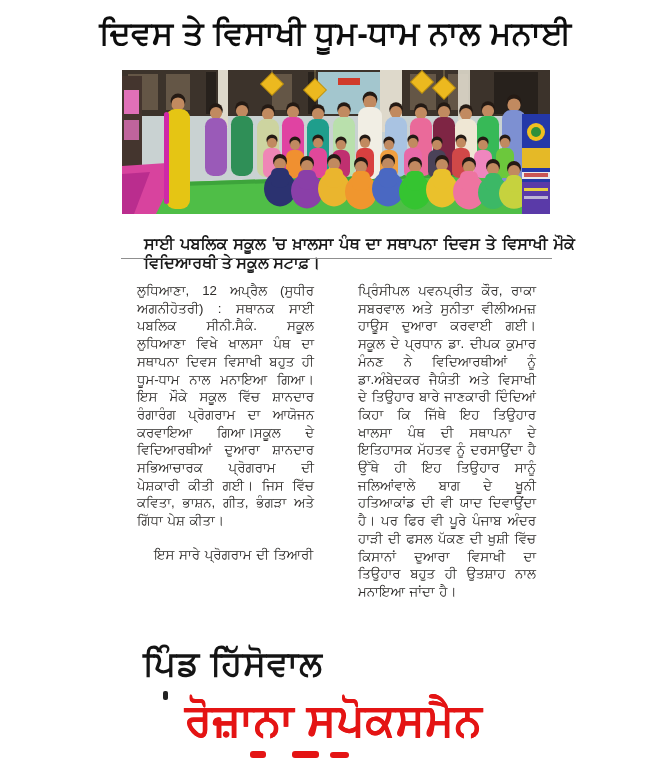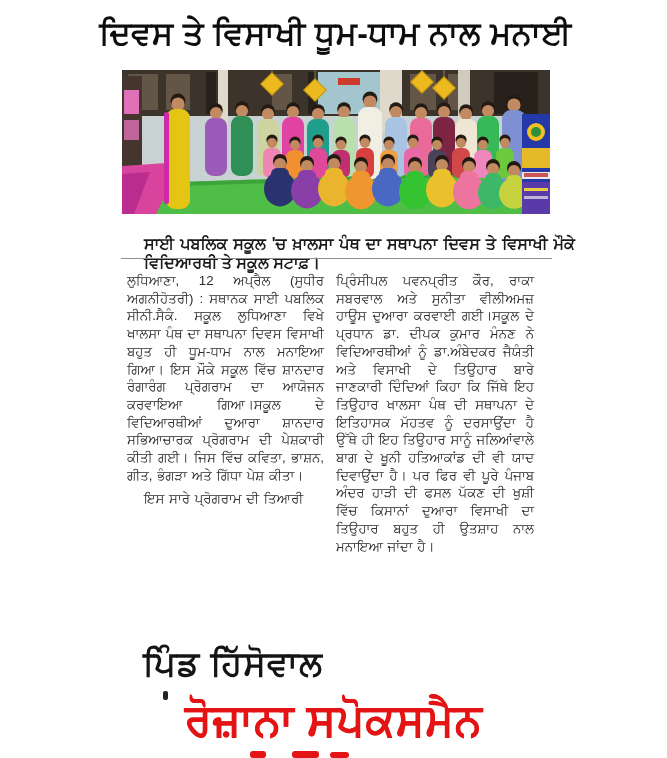--- a/index.html
+++ b/index.html
@@ -28,23 +28,23 @@
   .caption{
     position:absolute;left:128px;top:218px;width:431px;margin:16px;
     font-size:16px;font-weight:700;color:#1a1a1a;line-height:19px;text-align:justify;
   }
   .divider{
     position:absolute;left:121px;top:258px;width:431px;height:0;border:none;
     border-top:1.5px solid #8f8f8f;margin:0;
   }
   .col{position:absolute;top:266px;}
   .col-left{left:121px;width:209px;}
-  .col-right{left:330px;width:210px;}
+  .col-right{left:342px;width:210px;}
   .col p{
-    margin:6px;font-size:13.3px;line-height:17.7px;color:#2e2c2a;text-align:justify;
+    margin:16px;font-size:13.3px;line-height:17.7px;color:#2e2c2a;text-align:justify;
     word-spacing:1px;
   }
   .col p.indent{text-indent:17px;}
   .sub-headline{
     position:absolute;left:143px;top:644px;width:260px;
     font-size:34px;font-weight:800;color:#141414;white-space:nowrap;letter-spacing:1px;
   }
   .frag-black{
     position:absolute;left:163px;top:691px;width:5px;height:9px;background:#222;border-radius:2px;
   }

